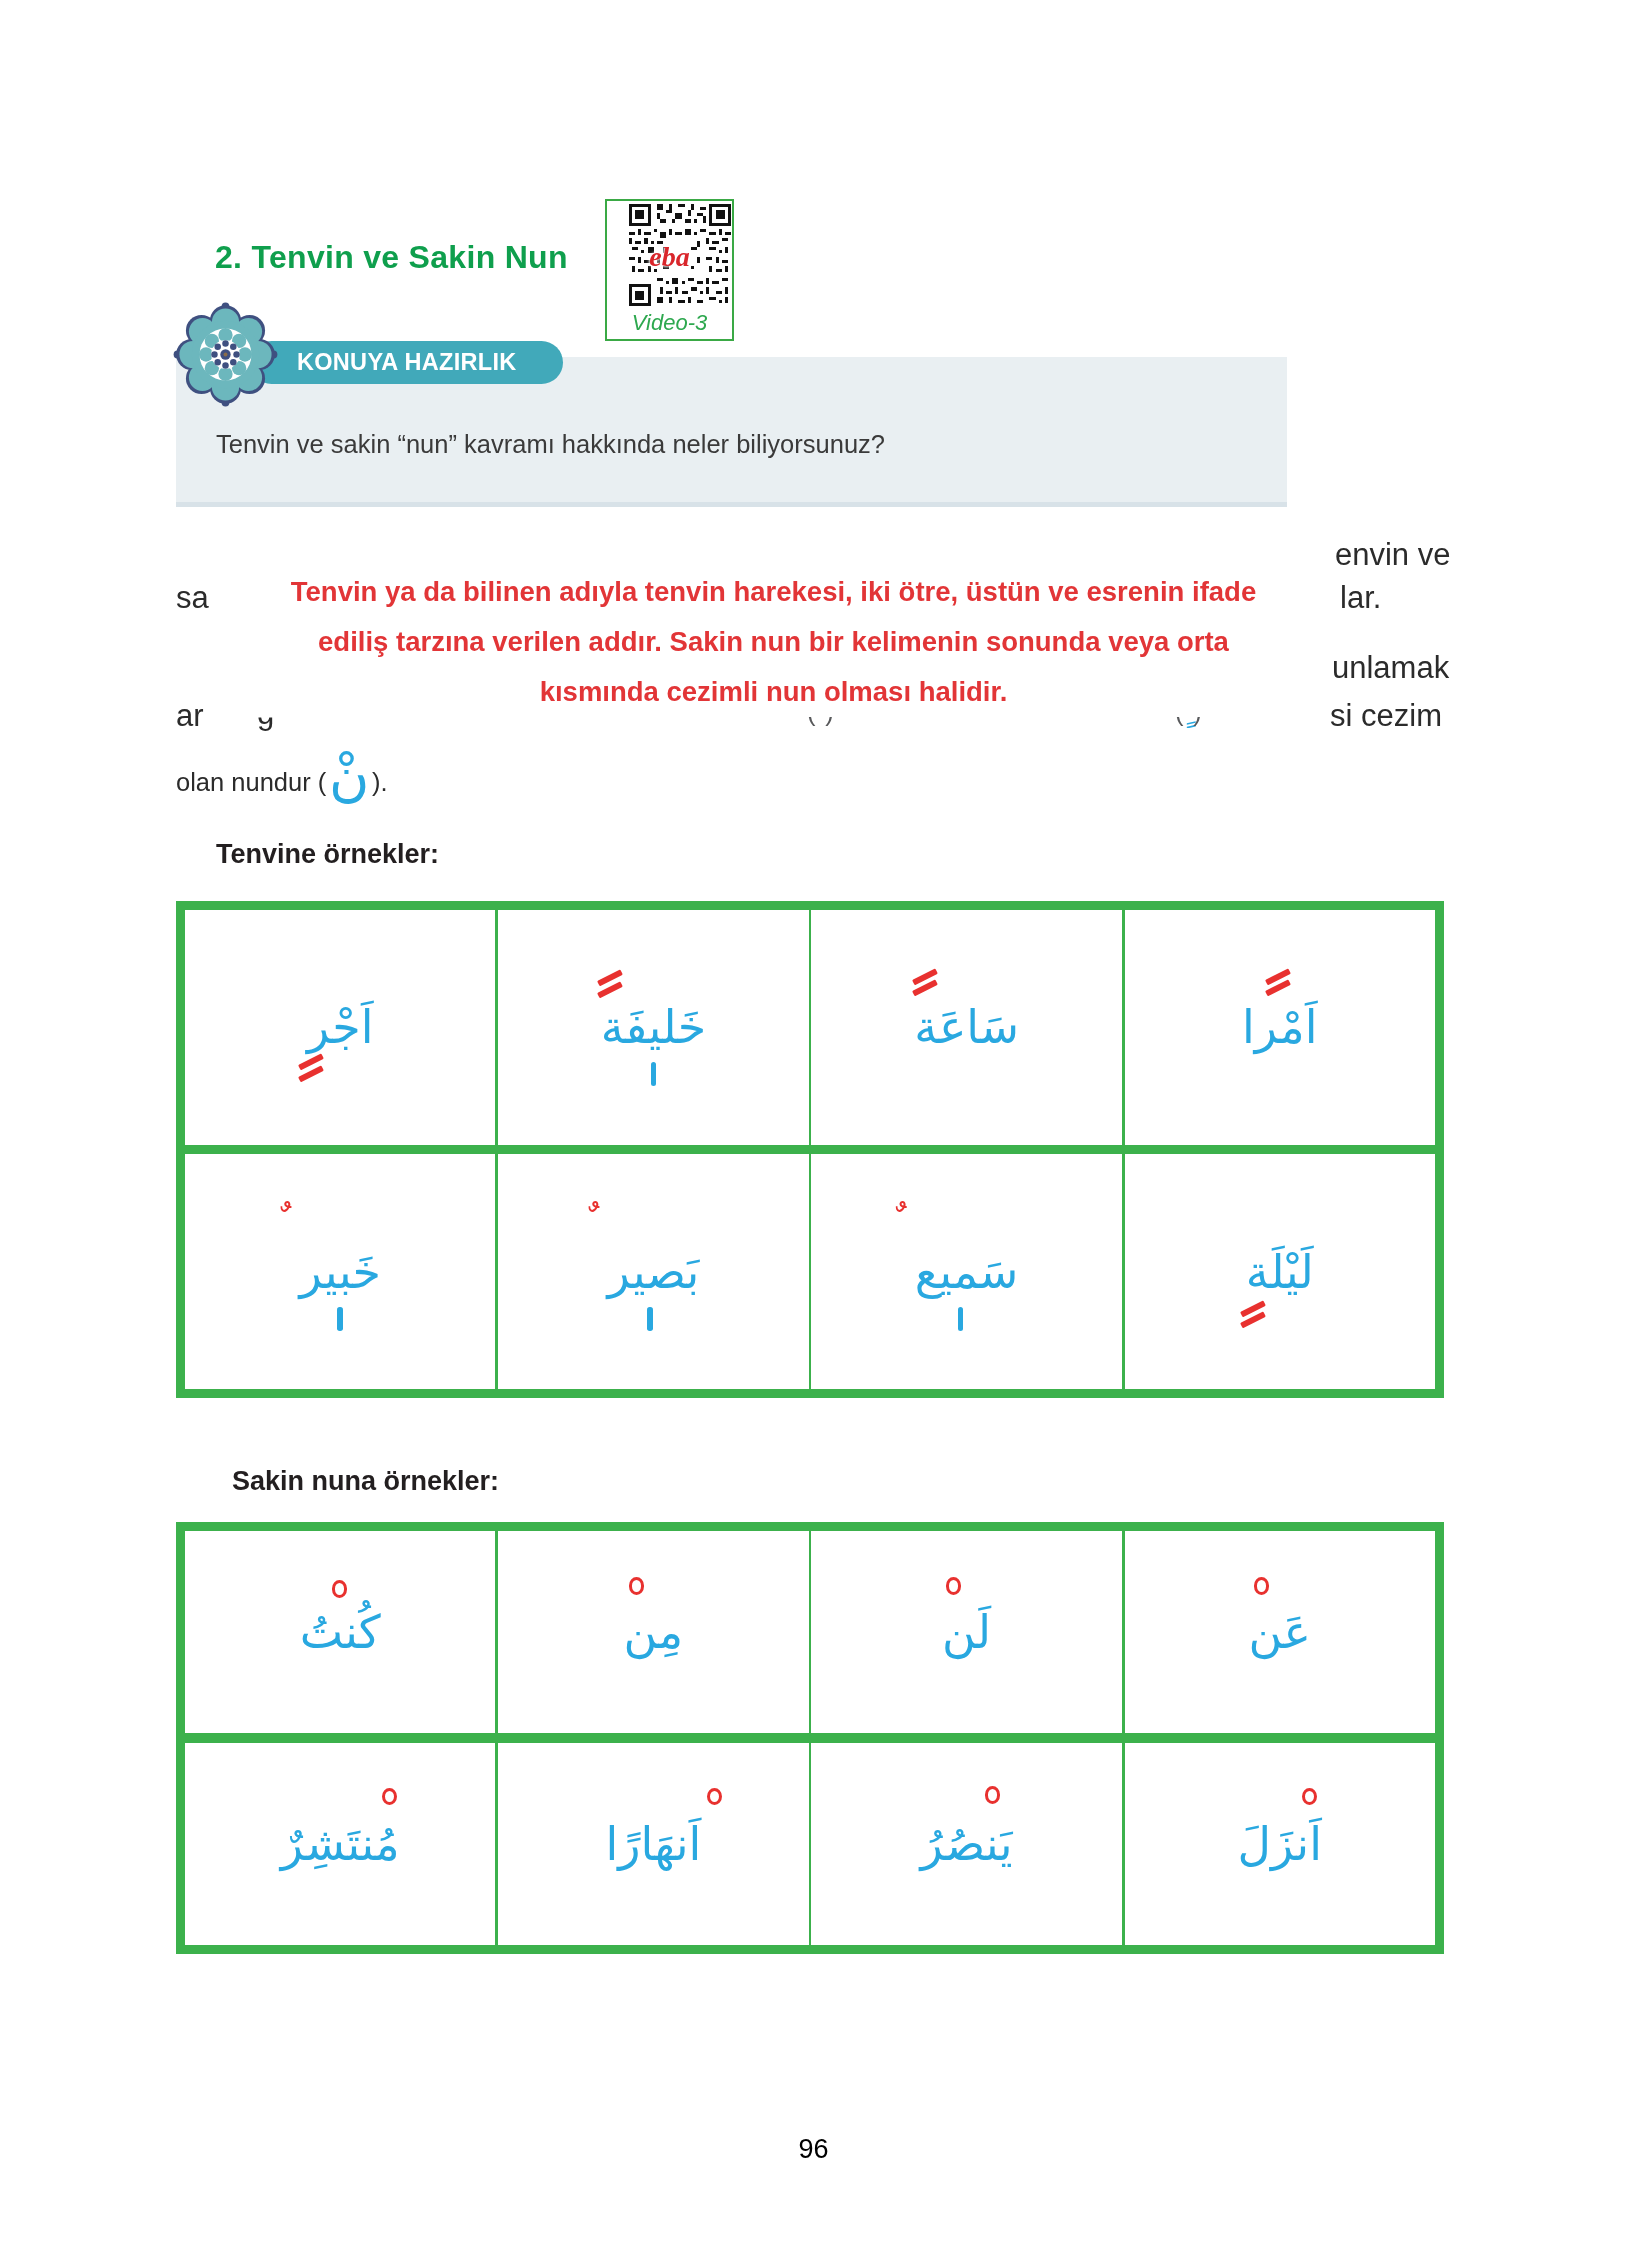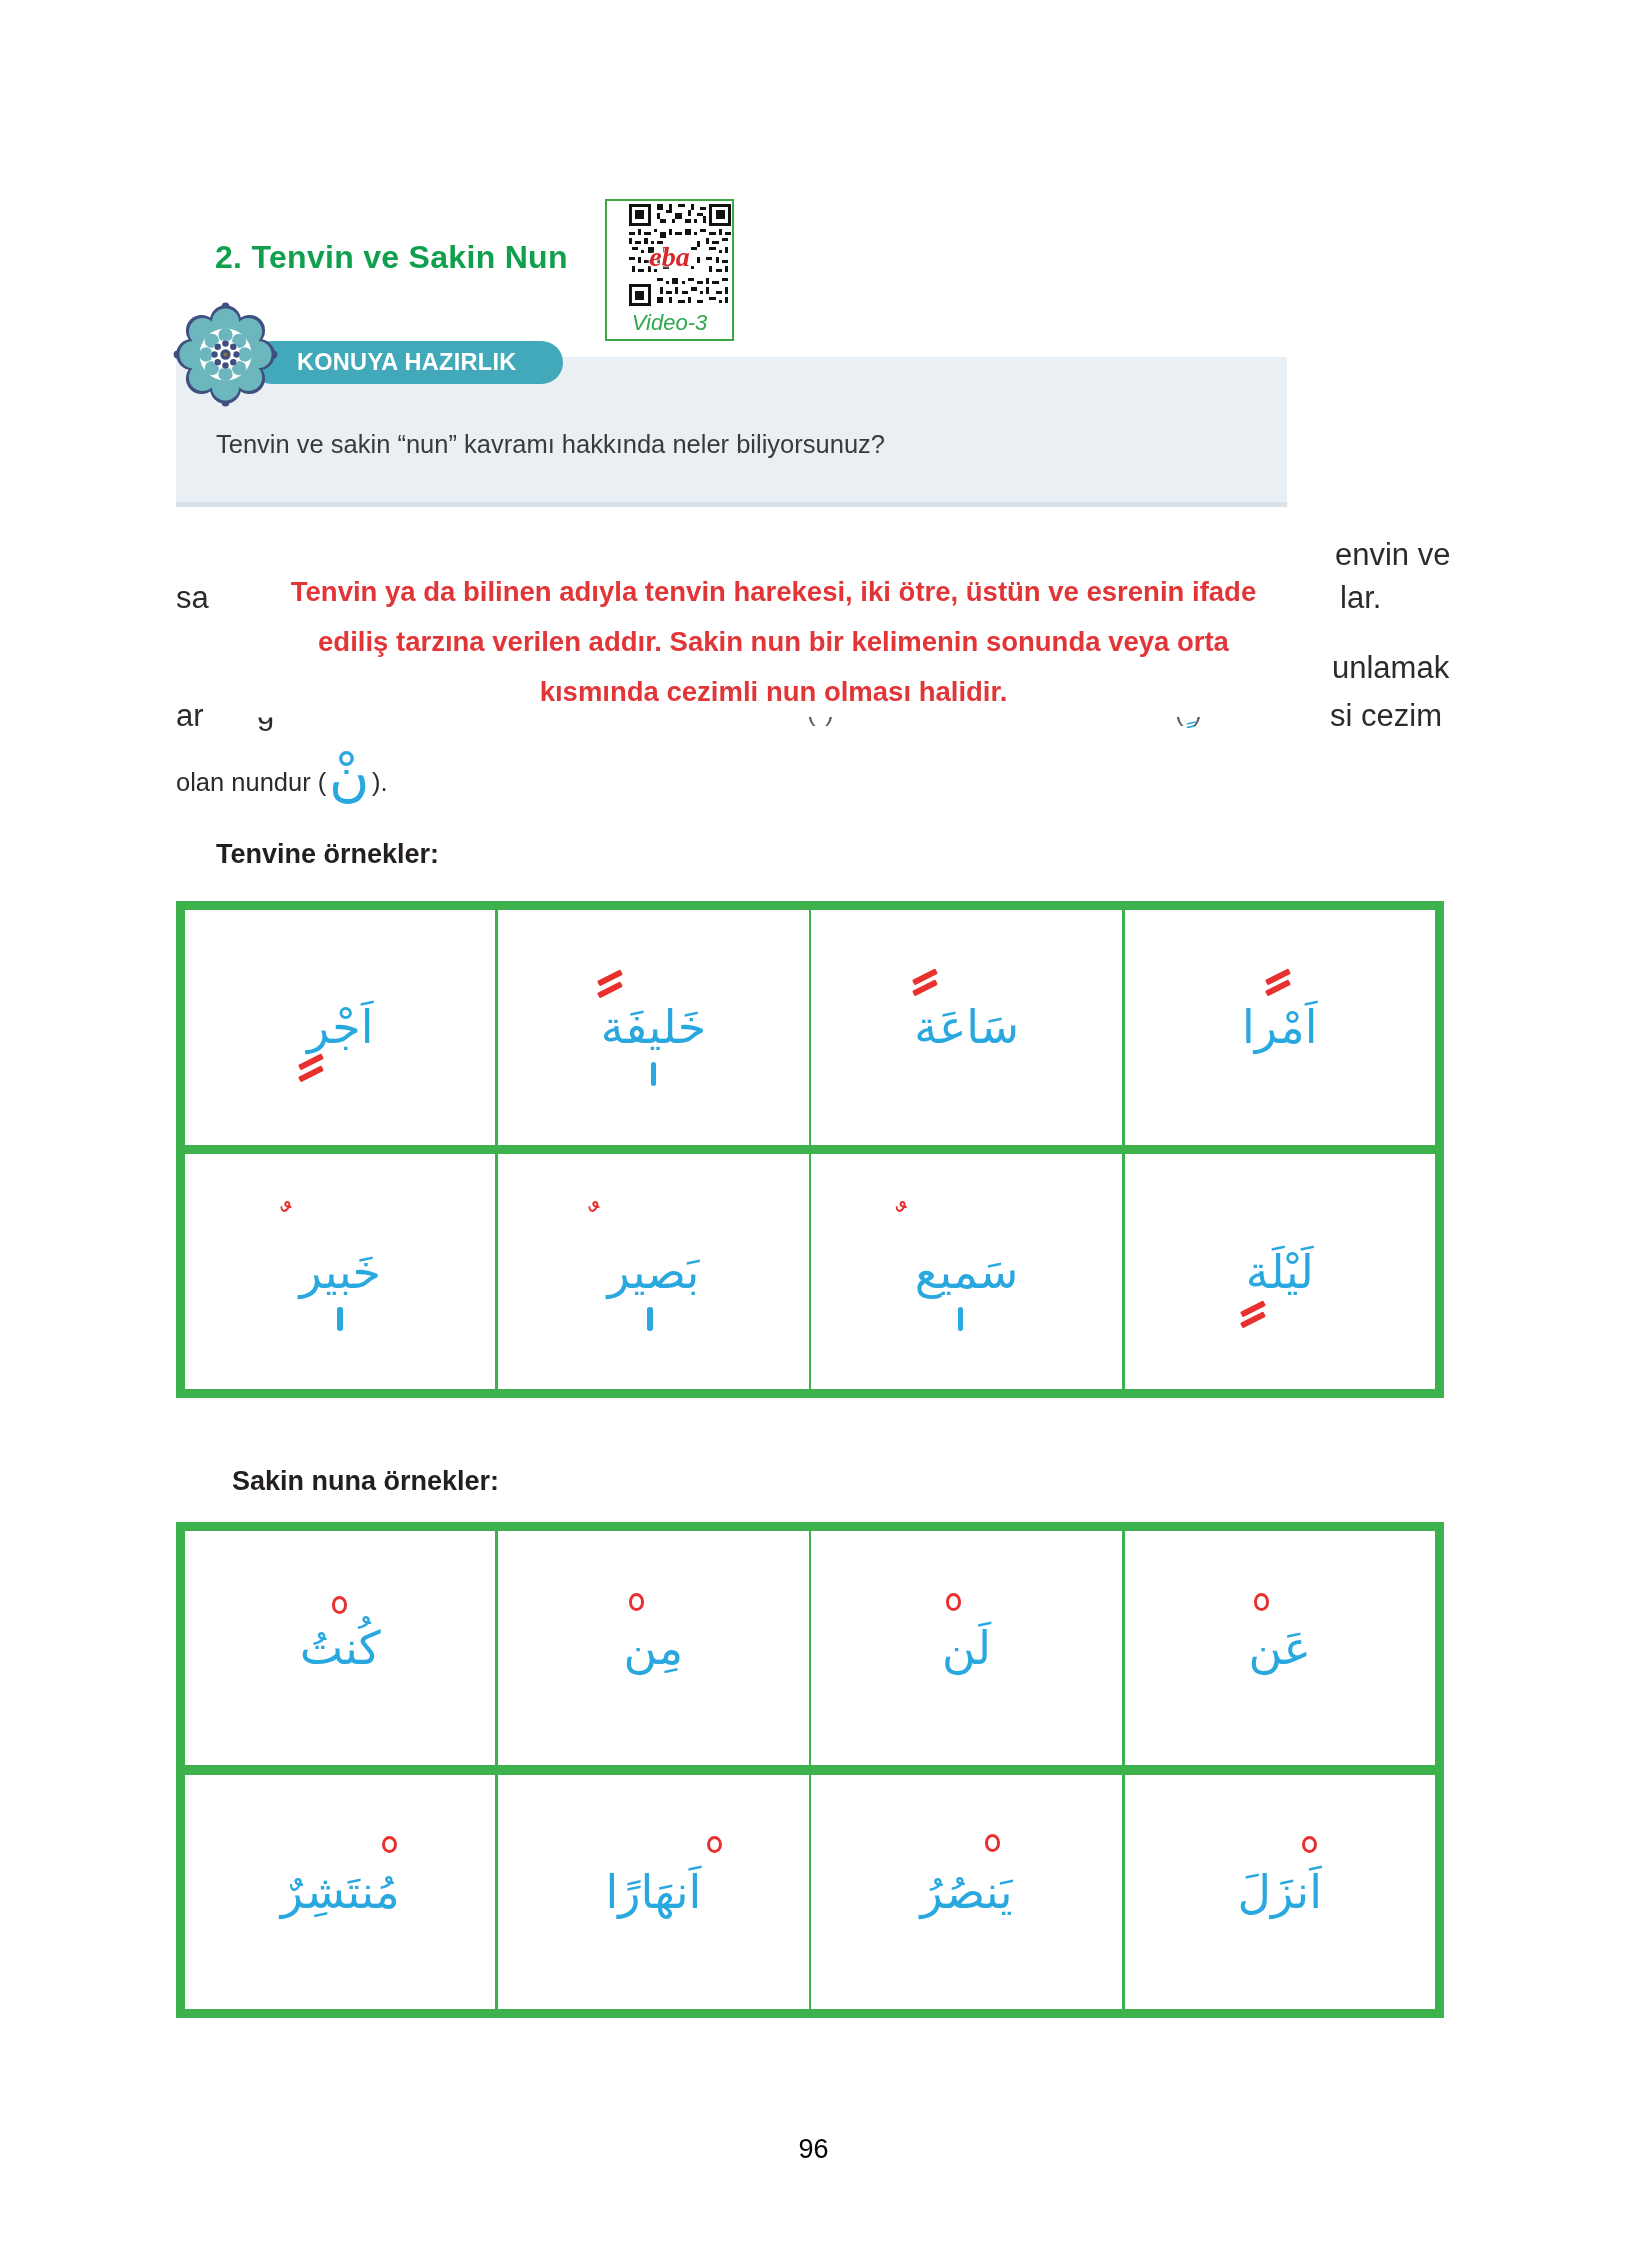--- a/index.html
+++ b/index.html
@@ -285,21 +285,21 @@
           <span class="aword" title="لَيْلَةٍ">لَيْلَة</span>
           <div class="mk mk-kasratayn" style="left: -5.4px; top: 66px;">
             <i></i>
             <i></i>
           </div>
         </div>
       </div>
     </div>
 
   <div class="abs section-heading" style="left:232px; top:1466px;">Sakin nuna örnekler:</div>
-  <div class="abs gtable" style="left:176px; top:1522px; width:1268px; height:496px;">
+  <div class="abs gtable" style="left:176px; top:1522px; width:1268px; height:432px;">
       <div class="cell">
         <div class="wordwrap">
           <span class="aword" title="كُنْتُ">كُنتُ</span>
           <div class="mk mk-sukun" style="left: 32px; top: -20px;"></div>
         </div>
       </div>
       <div class="cell">
         <div class="wordwrap">
           <span class="aword" title="مِنْ">مِن</span>
           <div class="mk mk-sukun" style="left: 5.4px; top: -23px;"></div>

